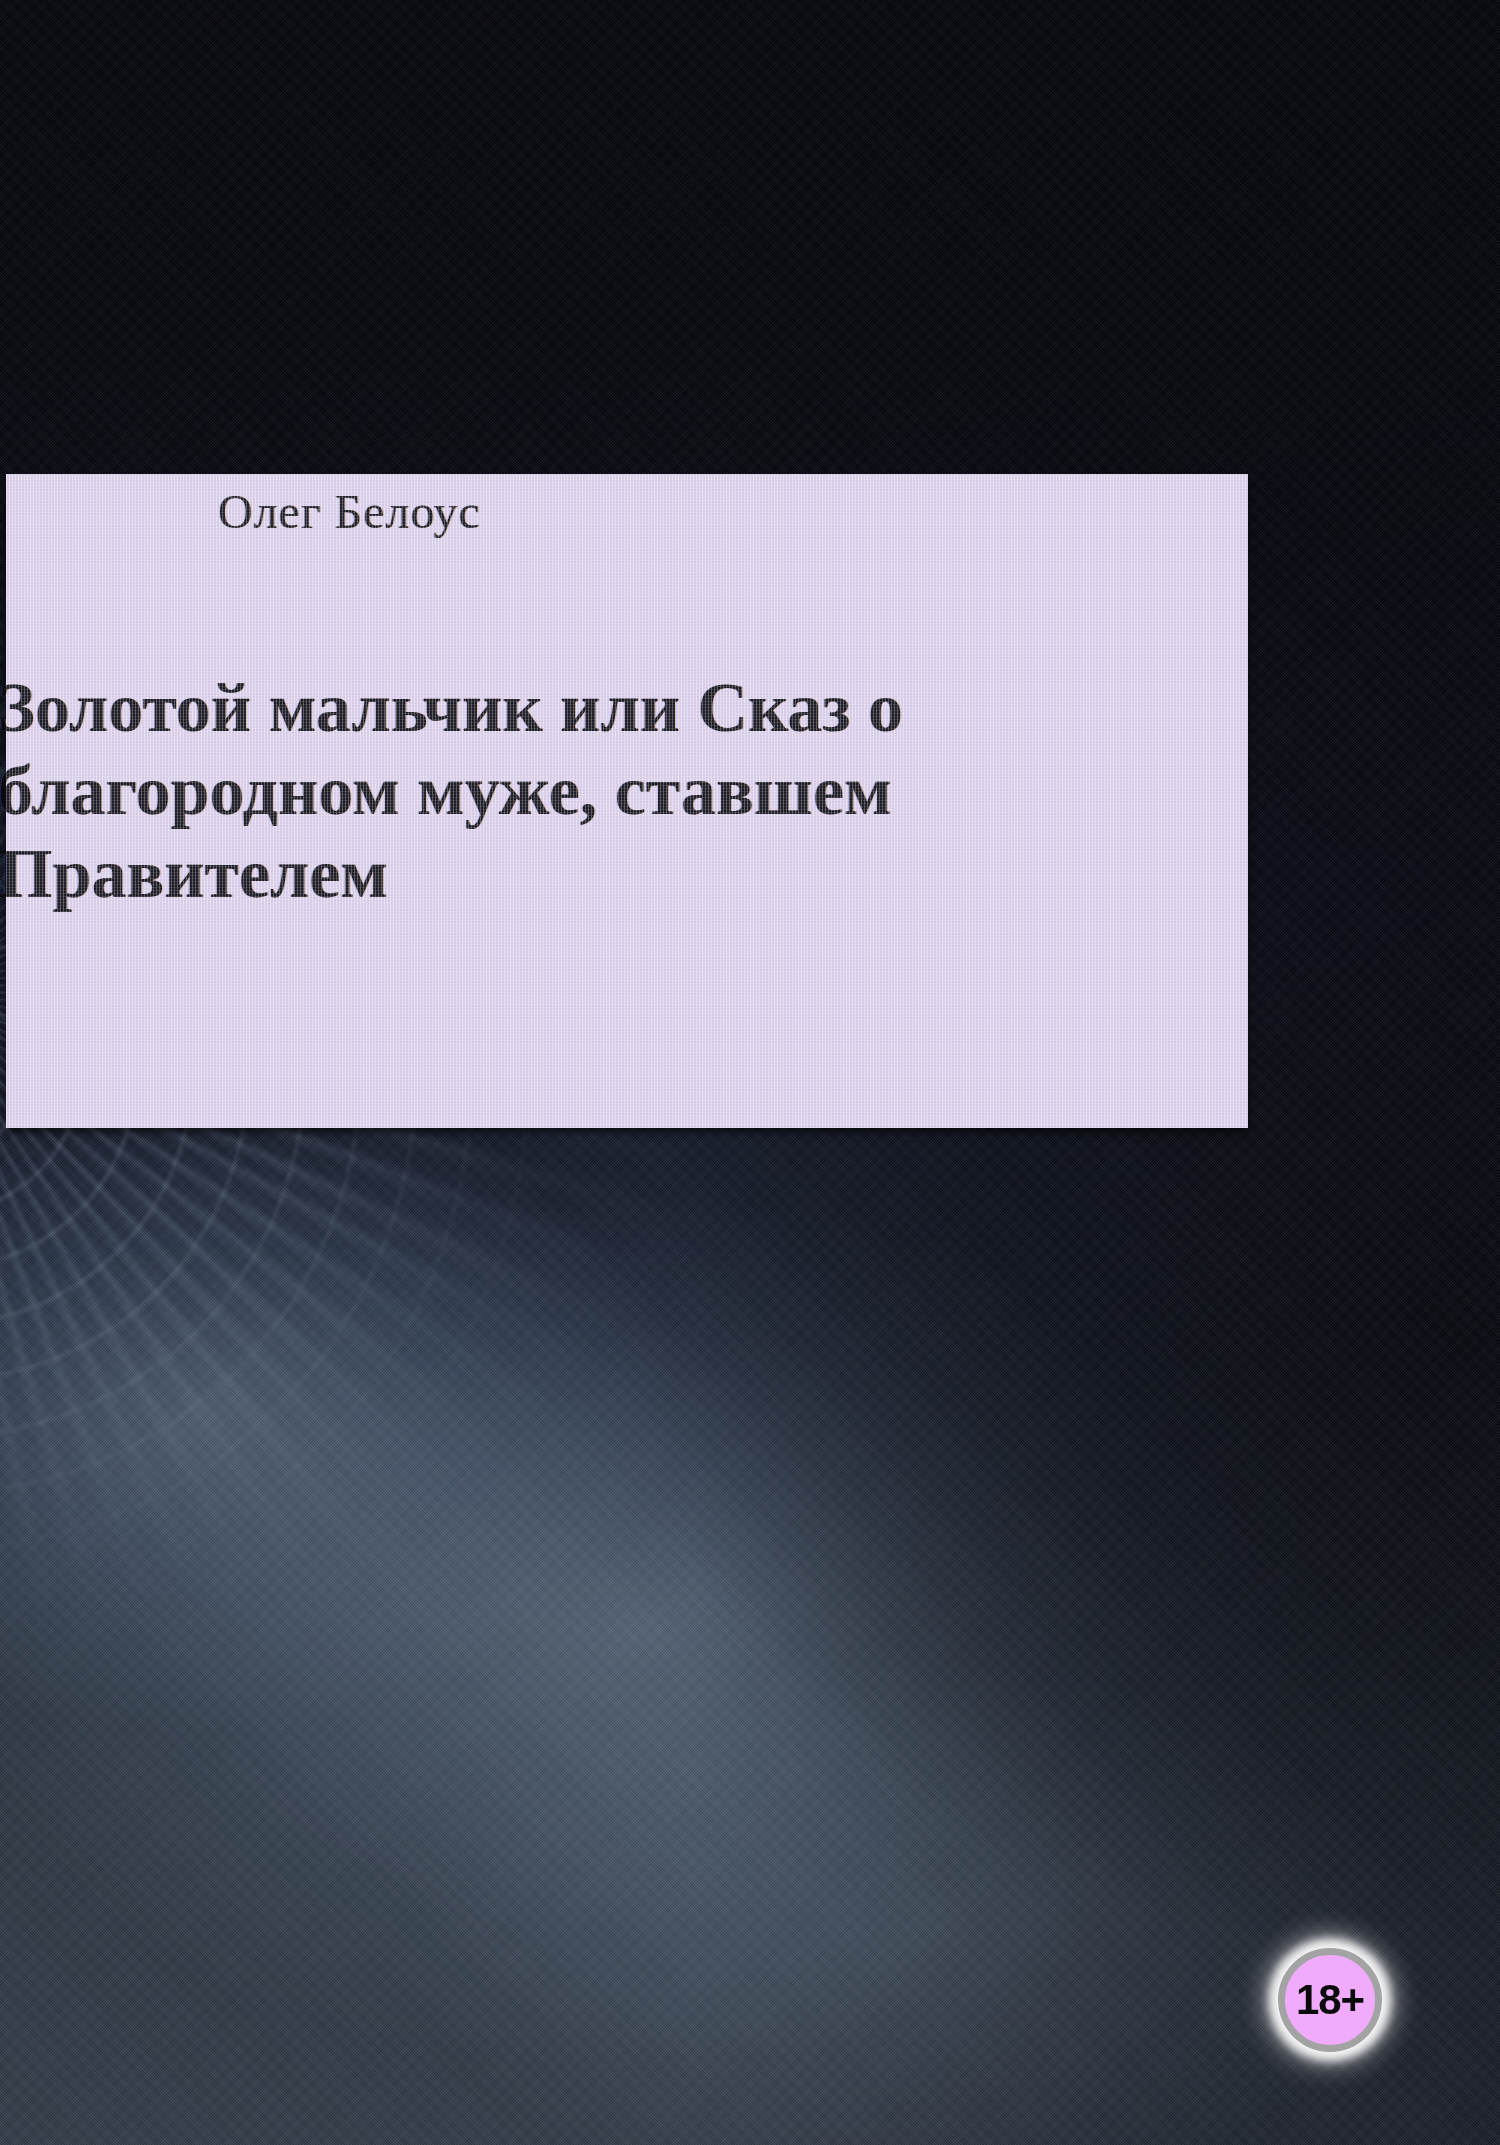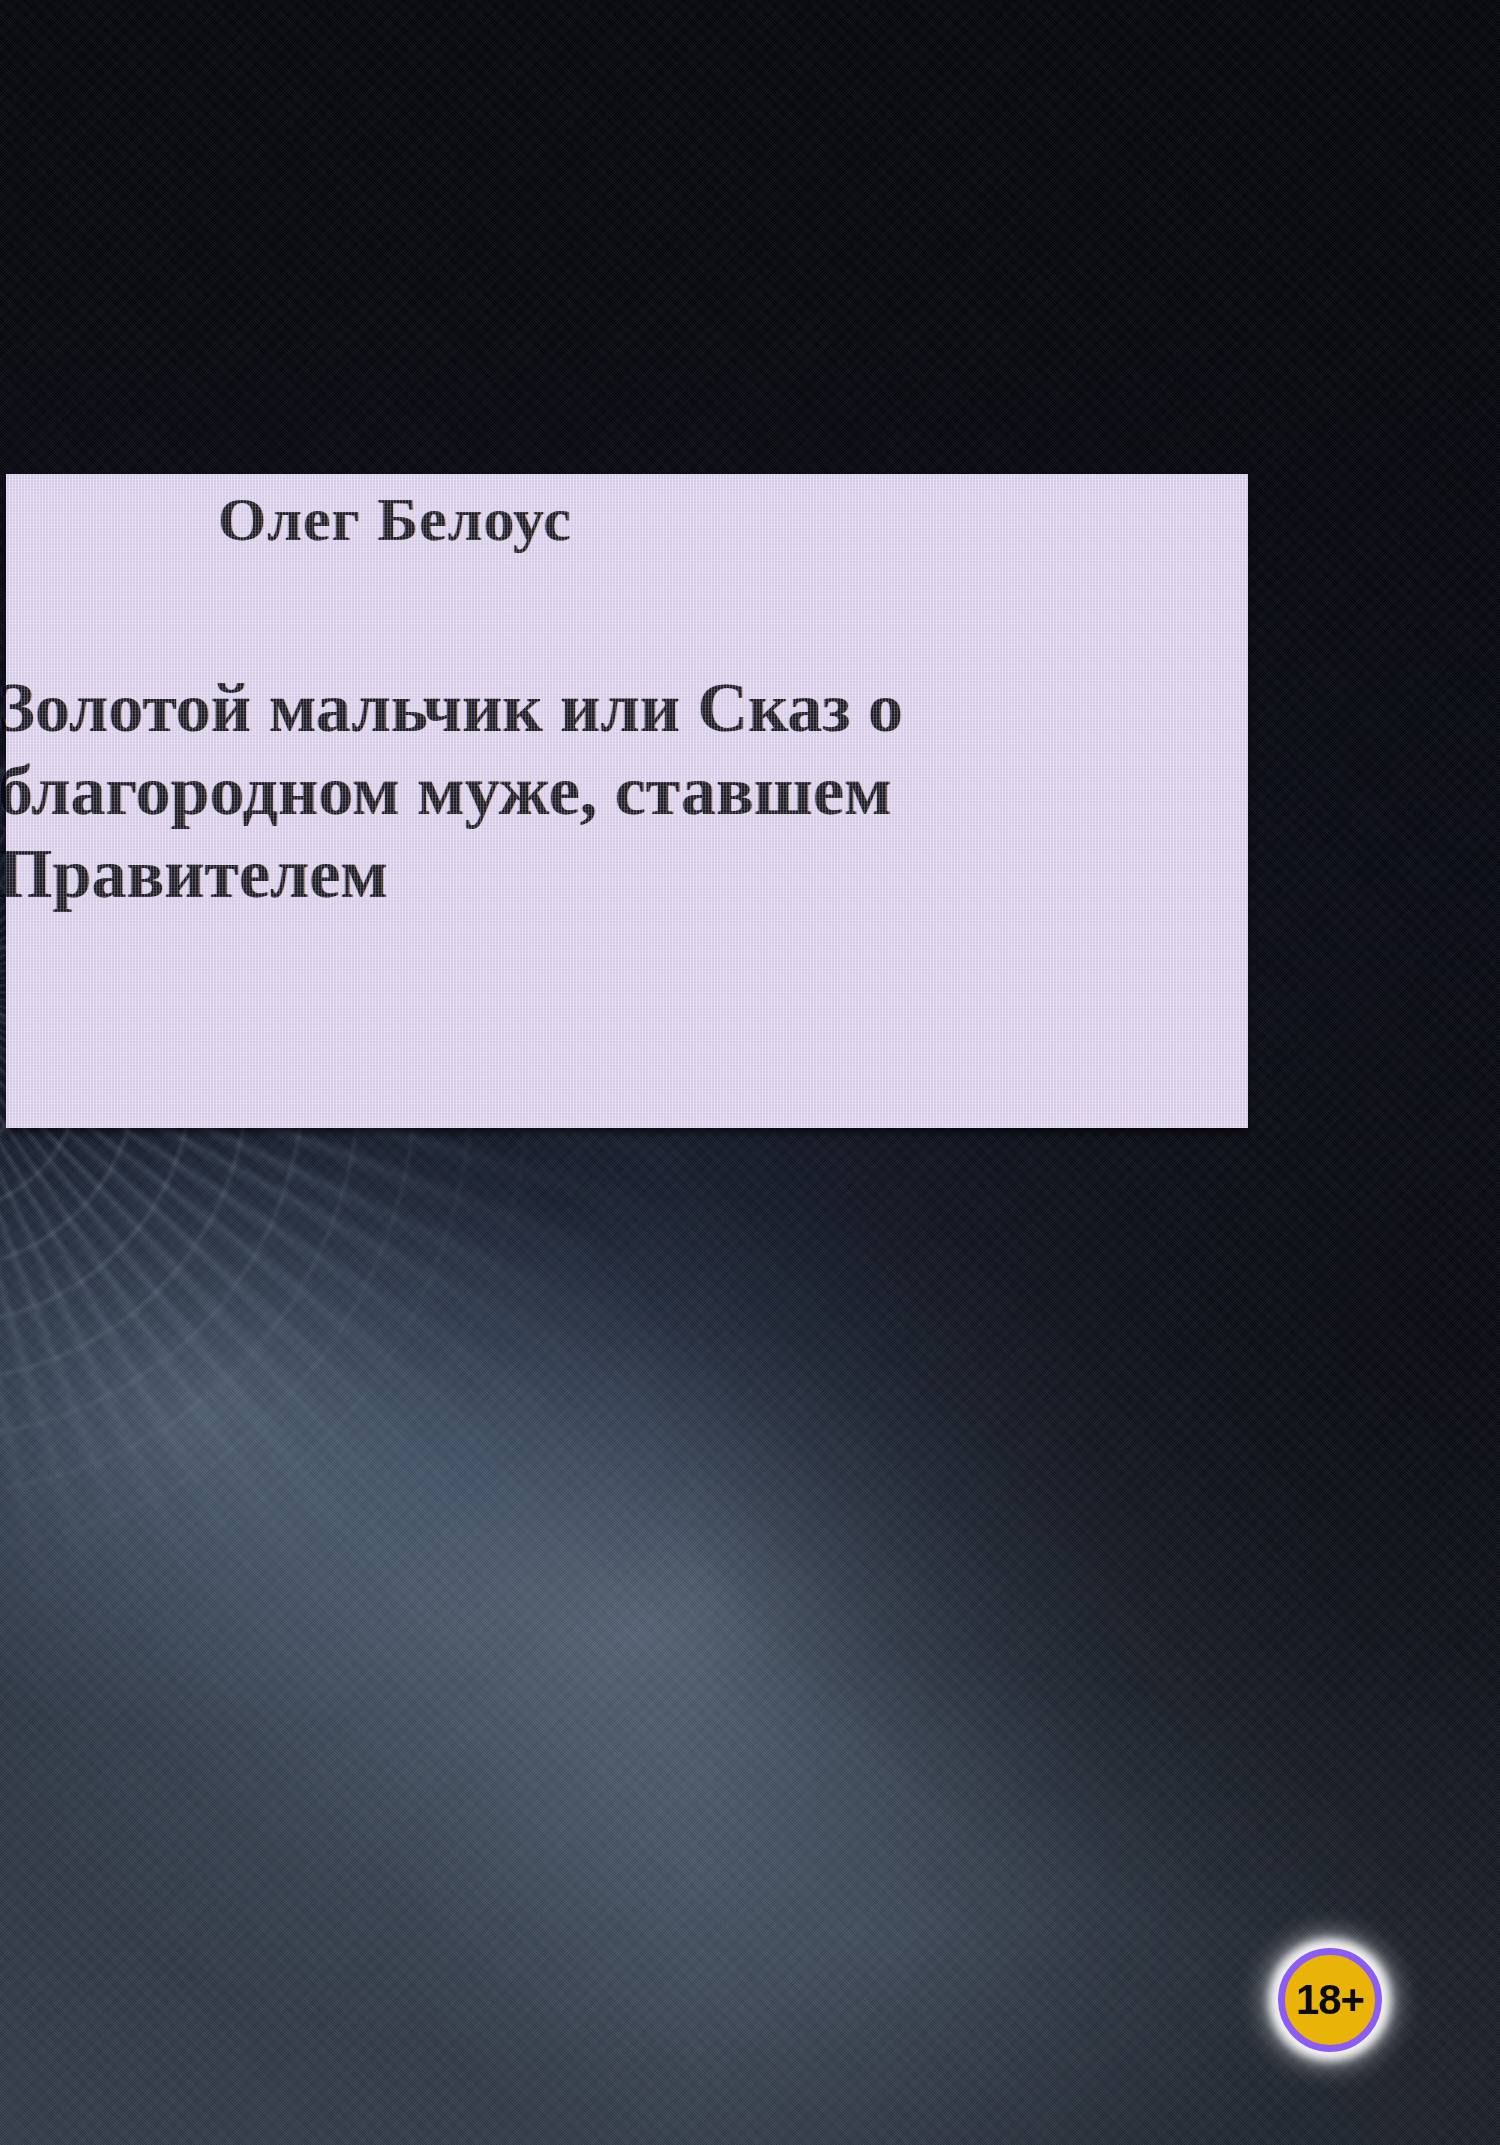--- a/index.html
+++ b/index.html
@@ -142,22 +142,22 @@
         rgba(255,255,255,0.30) 0px, rgba(255,255,255,0.30) 1px,
         rgba(160,150,195,0.10) 1px, rgba(160,150,195,0.10) 3px);
     opacity: 0.55;
     pointer-events: none;
   }
 
   #author-name {
     position: absolute;
     left: 212px;
     top: 10px;
-    font-size: 62px;
-    font-weight: bold;
+    font-size: 48px;
+    font-weight: normal;
     color: #0b0b10;
     letter-spacing: 1px;
     white-space: nowrap;
     text-shadow: 1px 0 0 rgba(190,140,60,0.55), -1px 0 0 rgba(70,90,200,0.35);
   }
 
   #book-title {
     position: absolute;
     left: -8px;
     top: 192px;
@@ -171,22 +171,22 @@
   }
 
   
   #age-badge {
     position: absolute;
     left: 1278px;
     top: 1948px;
     width: 104px;
     height: 104px;
     border-radius: 50%;
-    background: #eab308;
-    border: 7px solid #8b5cf6;
+    background: #f0abfc;
+    border: 7px solid #a3a3a3;
     box-sizing: border-box;
     display: flex;
     align-items: center;
     justify-content: center;
     box-shadow:
       0 0 10px 9px rgba(255,255,255,0.92),
       0 0 24px 16px rgba(255,255,255,0.42);
   }
   #age-badge-label {
     font-family: "Liberation Sans", "DejaVu Sans", sans-serif;

